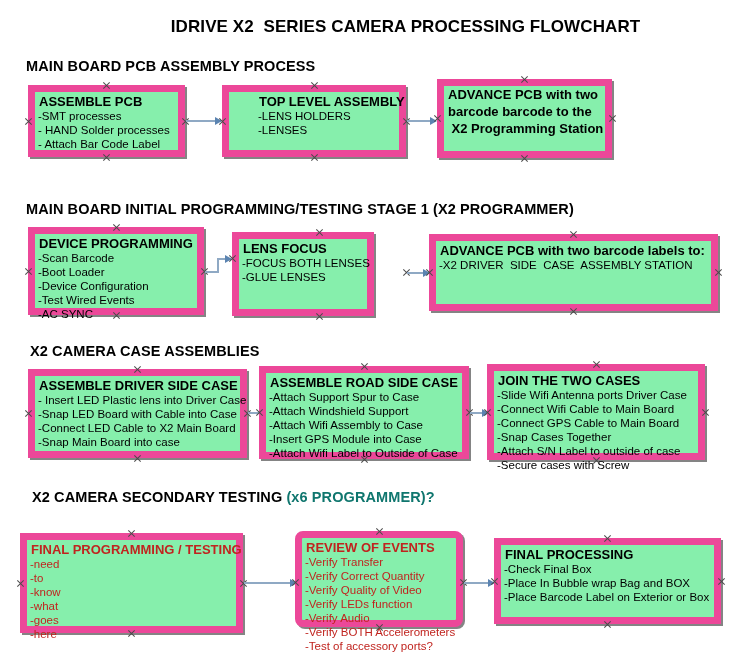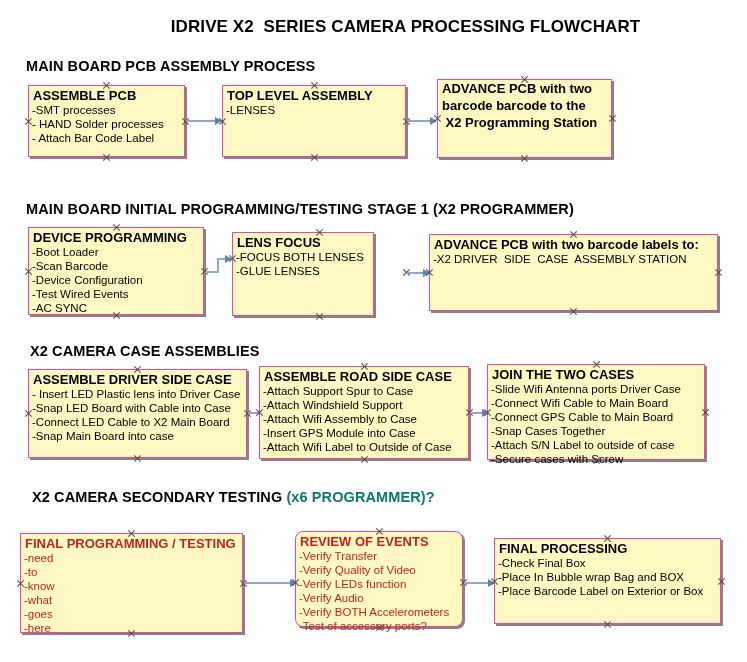--- a/index.html
+++ b/index.html
@@ -47,22 +47,22 @@
     letter-spacing: 0.1px;
   }
   .section-heading .accent {
     color: #0f766e;
   }
 
   
   .node {
     position: absolute;
     box-sizing: border-box;
-    background: #fef9c3;
-    border: 1px solid #ec4899;
+    background: #86efac;
+    border: 7px solid #ec4899;
     box-shadow: 2px 2px 0 0 rgba(110,110,110,0.85);
   }
   .node .node-title {
     display: block;
     font-size: 13px;
     font-weight: bold;
     white-space: pre;
     line-height: 15px;
     padding: 2px 0 0 4px;
   }
@@ -155,22 +155,23 @@
   </div>
   <div class="handle" style="left:106.5px; top:85px;"></div>
   <div class="handle" style="left:106.5px; top:157px;"></div>
   <div class="handle" style="left:28px;  top:121px;"></div>
   <div class="handle" style="left:185px; top:121px;"></div>
 
   <div class="connector" style="left:186px; top:120px; width:35px;">
     <span class="arrow-head"></span>
   </div>
 
-  <div class="node" style="left:222px; top:85px; width:184px; height:72px;">
+  <div class="node" style="left:222px; top:85px; width:184px; height:72px;padding-left:26px;">
     <span class="node-title">TOP LEVEL ASSEMBLY</span>
+    <span class="node-line">-LENS HOLDERS</span>
     <span class="node-line">-LENSES</span>
   </div>
   <div class="handle" style="left:314px; top:85px;"></div>
   <div class="handle" style="left:314px; top:157px;"></div>
   <div class="handle" style="left:222px; top:121px;"></div>
   <div class="handle" style="left:406px; top:121px;"></div>
 
   <div class="connector" style="left:407px; top:120px; width:29px;">
     <span class="arrow-head"></span>
   </div>
@@ -182,22 +183,22 @@
   </div>
   <div class="handle" style="left:524.5px; top:79px;"></div>
   <div class="handle" style="left:524.5px; top:158px;"></div>
   <div class="handle" style="left:437px; top:118.5px;"></div>
   <div class="handle" style="left:612px; top:118.5px;"></div>
 
   <div class="section-heading" style="left:26px; top:201px;">MAIN BOARD INITIAL PROGRAMMING/TESTING STAGE 1 (X2 PROGRAMMER)</div>
 
   <div class="node" style="left:28px; top:227px; width:176px; height:88px;">
     <span class="node-title">DEVICE PROGRAMMING</span>
+    <span class="node-line">-Scan Barcode</span>
     <span class="node-line">-Boot Loader</span>
-    <span class="node-line">-Scan Barcode</span>
     <span class="node-line">-Device Configuration</span>
     <span class="node-line">-Test Wired Events</span>
     <span class="node-line">-AC SYNC</span>
   </div>
   <div class="handle" style="left:116px; top:227px;"></div>
   <div class="handle" style="left:116px; top:315px;"></div>
   <div class="handle" style="left:28px;  top:271px;"></div>
   <div class="handle" style="left:204px; top:271px;"></div>
 
   <div class="connector stepped" style="left:205px; top:258px; width:26px; height:16px;">
@@ -295,20 +296,21 @@
   <div class="handle" style="left:20px;  top:583px;"></div>
   <div class="handle" style="left:243px; top:583px;"></div>
 
   <div class="connector" style="left:244px; top:582px; width:52px;">
     <span class="arrow-head"></span>
   </div>
 
   <div class="node red overflow-text" style="left:295px; top:531px; width:168px; height:96px;">
     <span class="node-title">REVIEW OF EVENTS</span>
     <span class="node-line">-Verify Transfer</span>
+    <span class="node-line">-Verify Correct Quantity</span>
     <span class="node-line">-Verify Quality of Video</span>
     <span class="node-line">-Verify LEDs function</span>
     <span class="node-line">-Verify Audio</span>
     <span class="node-line">-Verify BOTH Accelerometers</span>
     <span class="node-line">-Test of accessory ports?</span>
   </div>
   <div class="handle" style="left:379px; top:531px;"></div>
   <div class="handle" style="left:379px; top:627px;"></div>
   <div class="handle" style="left:295px; top:582px;"></div>
   <div class="handle" style="left:463px; top:582px;"></div>

